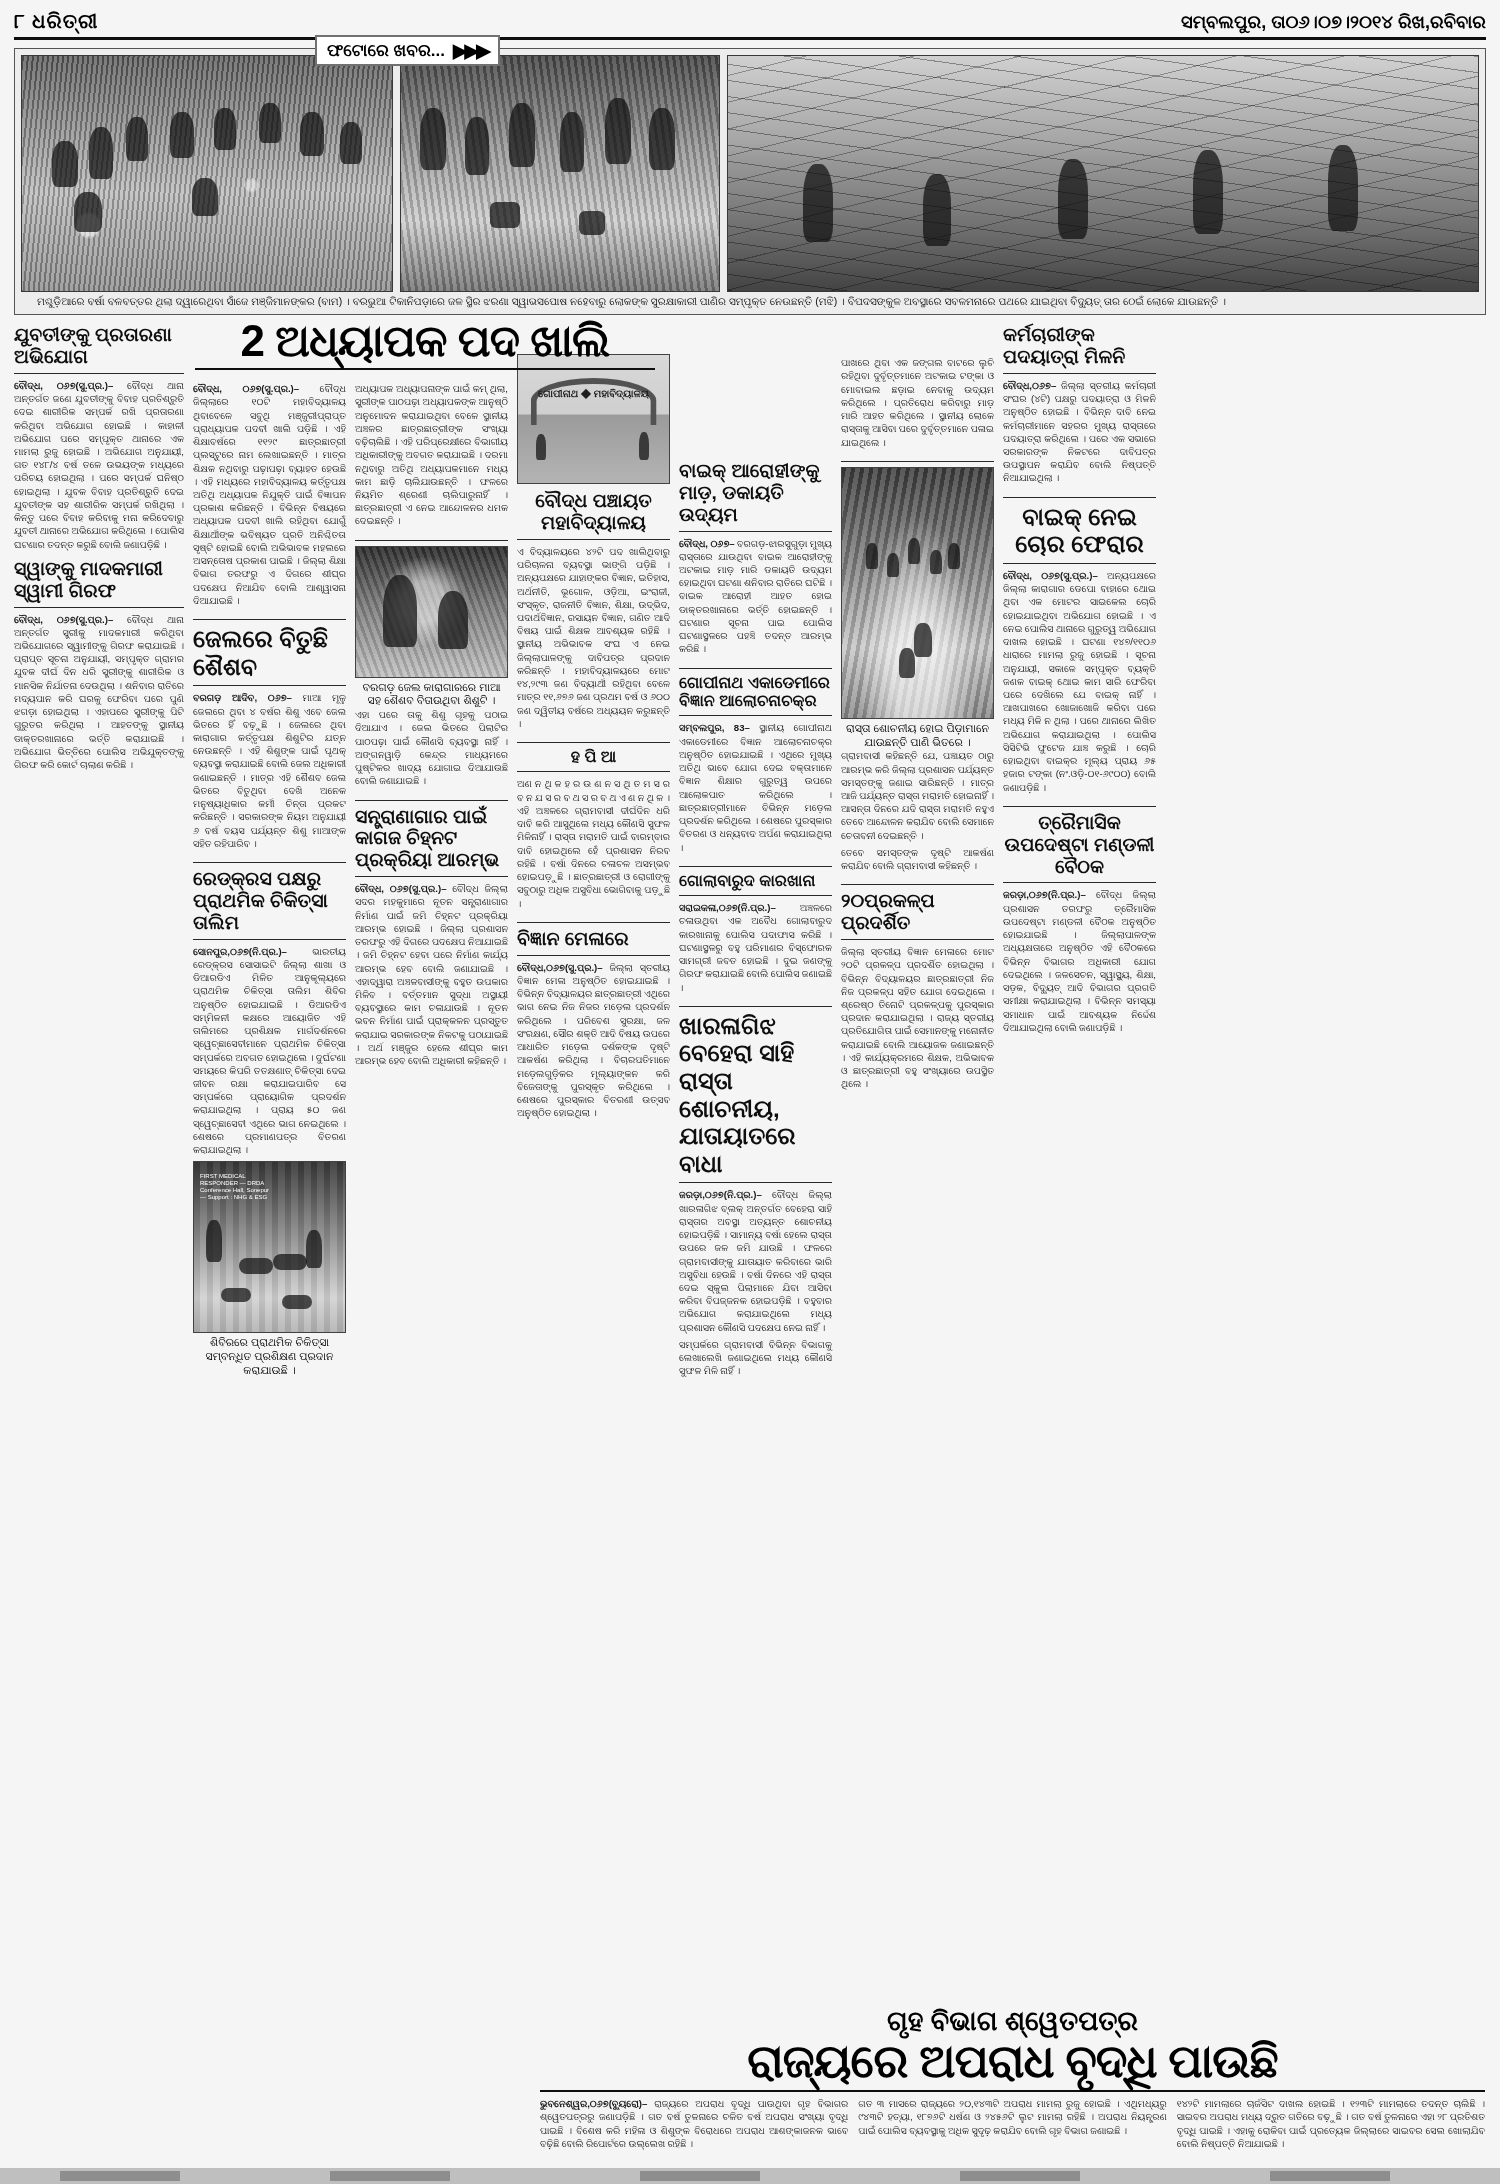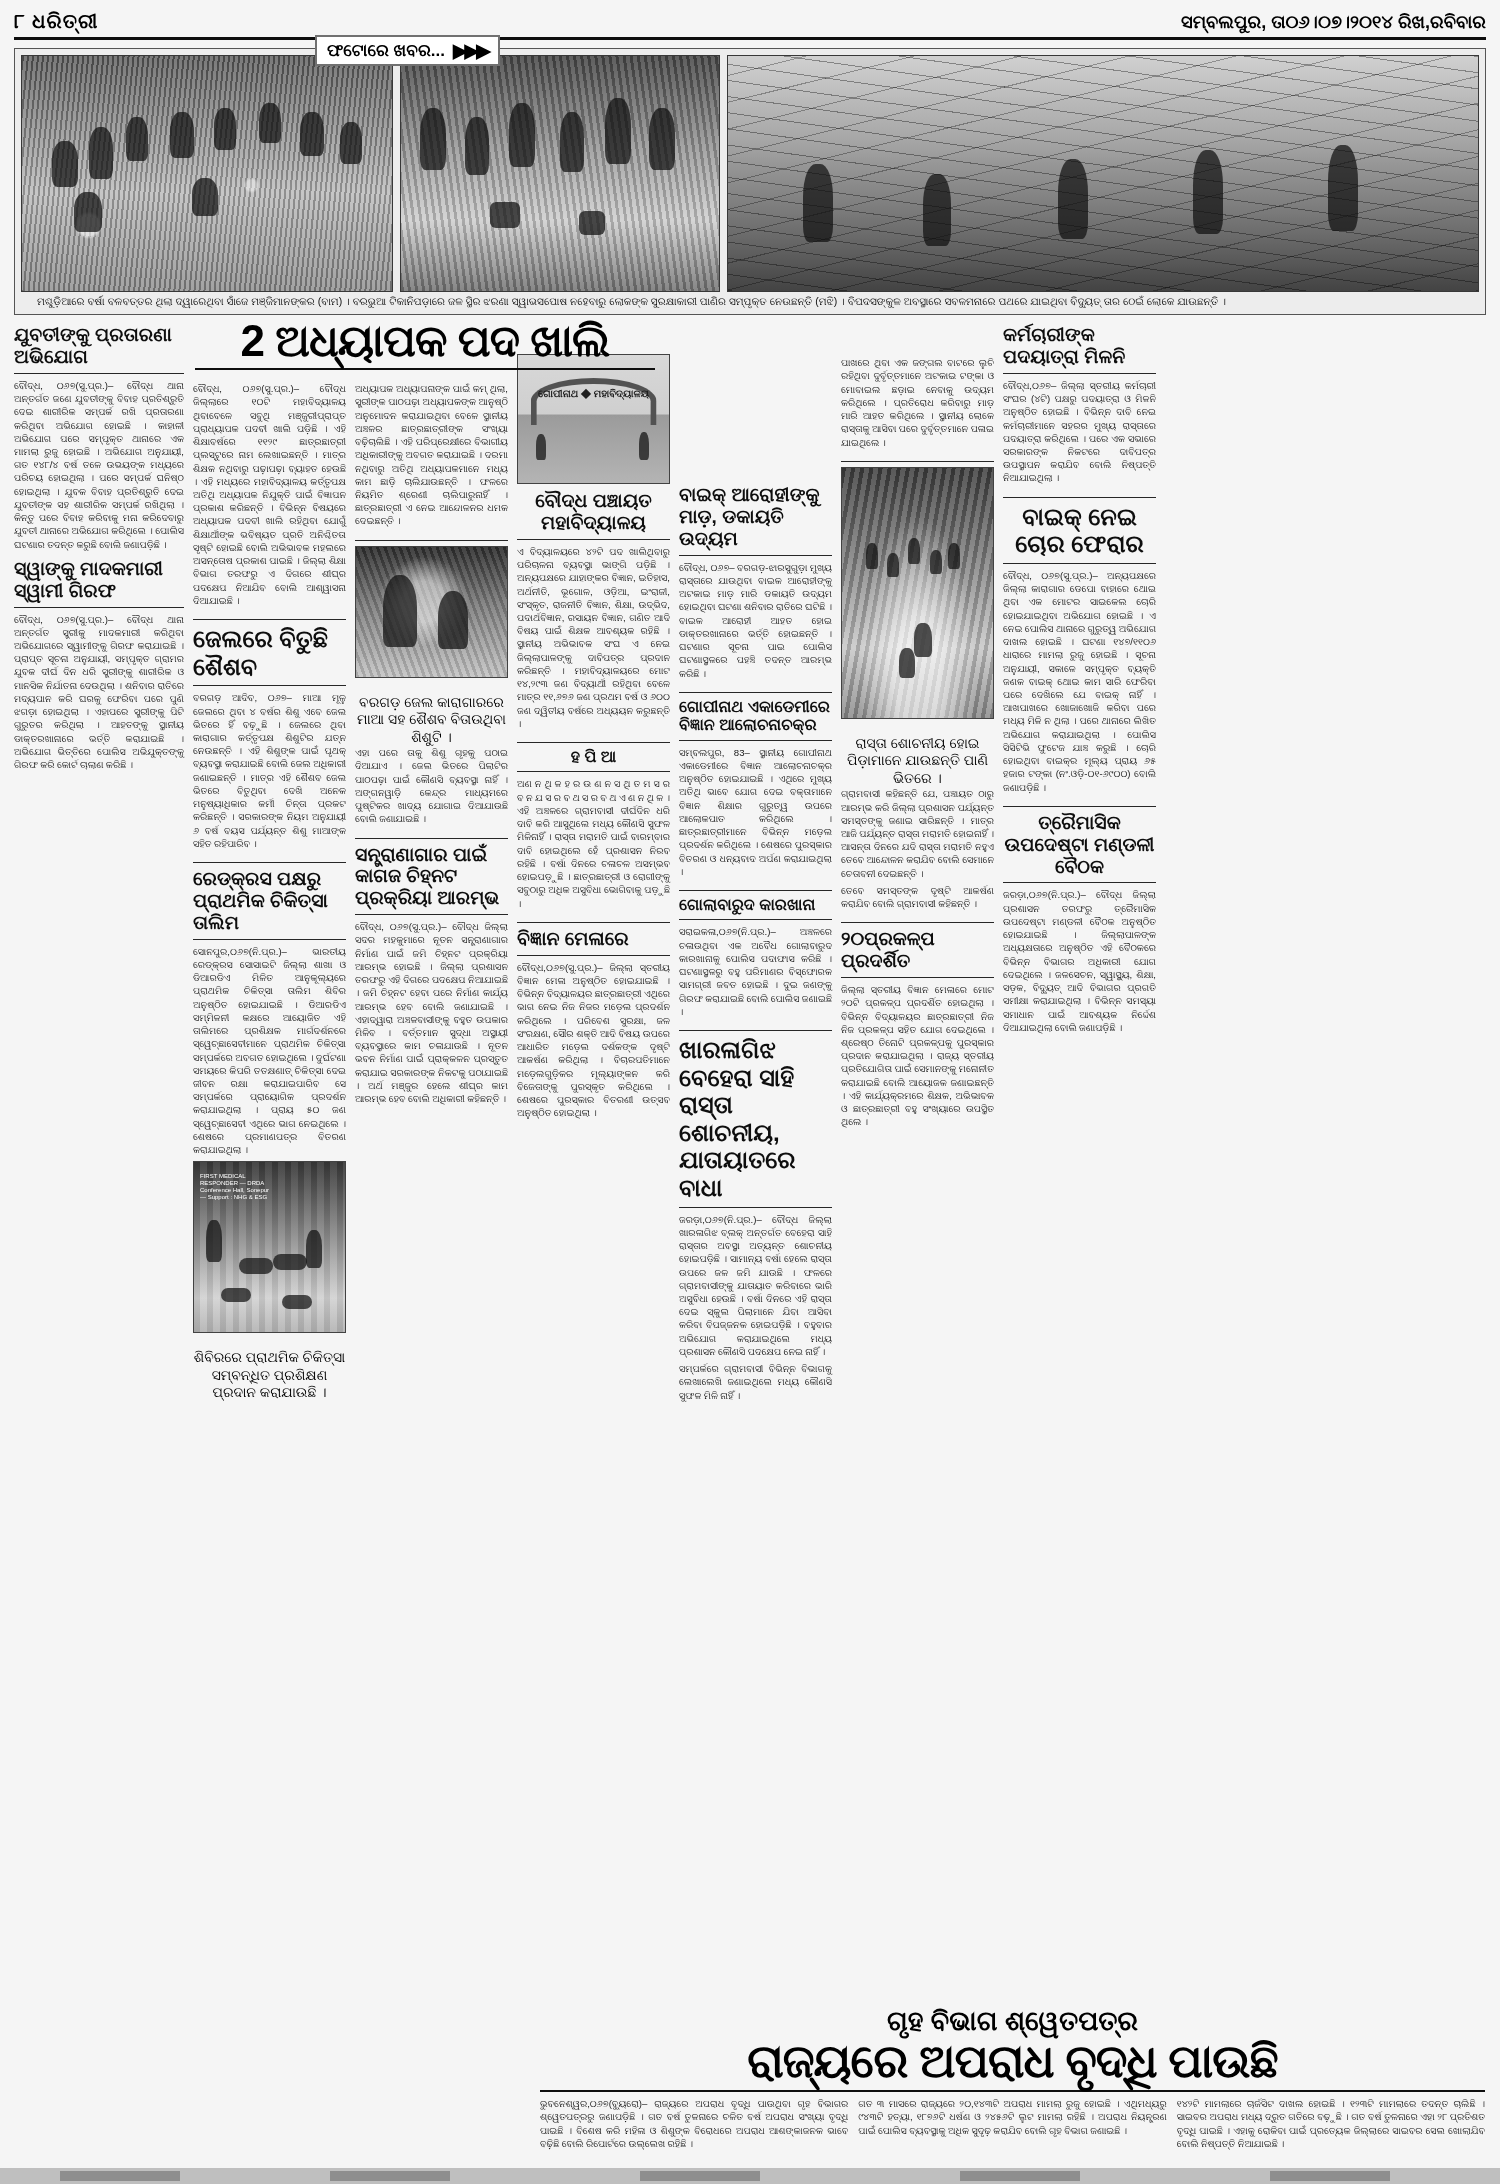--- a/index.html
+++ b/index.html
@@ -81,24 +81,24 @@
   .c3{width:153px;}
   .c4{width:153px;}
   .c5{width:153px;justify-content:flex-end;}
   .c6{width:153px;}
   .c7{width:153px;}
   hr.rule{border:none;border-top:1px solid #2a2a2a;margin:5px 0;}
   .hl{font-weight:bold;line-height:1.15;color:#111;}
   .hl.lg{font-size:24px;}
   .hl.md{font-size:19px;}
   .hl.sm{font-size:16px;}
-  .dateline{font-size:9.6px;font-weight:normal;}
+  .dateline{font-size:9.6px;font-weight:bold;}
   .body{font-size:9.6px;line-height:1.38;text-align:justify;color:#1a1a1a;
         hyphens:auto;word-spacing:-0.3px;}
-  .cap{font-size:14px;line-height:1.25;text-align:center;padding-top:16px;}
+  .cap{font-size:11px;line-height:1.25;text-align:center;padding-top:3px;}
   .imgbox{position:relative;border:1px solid #444;overflow:hidden;}
   .center{text-align:center;}
   .mega{font-size:44px;font-weight:bold;text-align:center;line-height:1.05;letter-spacing:-1px;}
   .spanhead{font-size:27px;font-weight:bold;text-align:center;line-height:1.1;}
   .footer-bar{position:absolute;left:0;bottom:0;width:100%;height:16px;background:#bdbdbd;}
   .footer-bar span{position:absolute;top:3px;height:10px;background:#8e8e8e;display:block;}
 </style>
 </head>
 <body>
 

